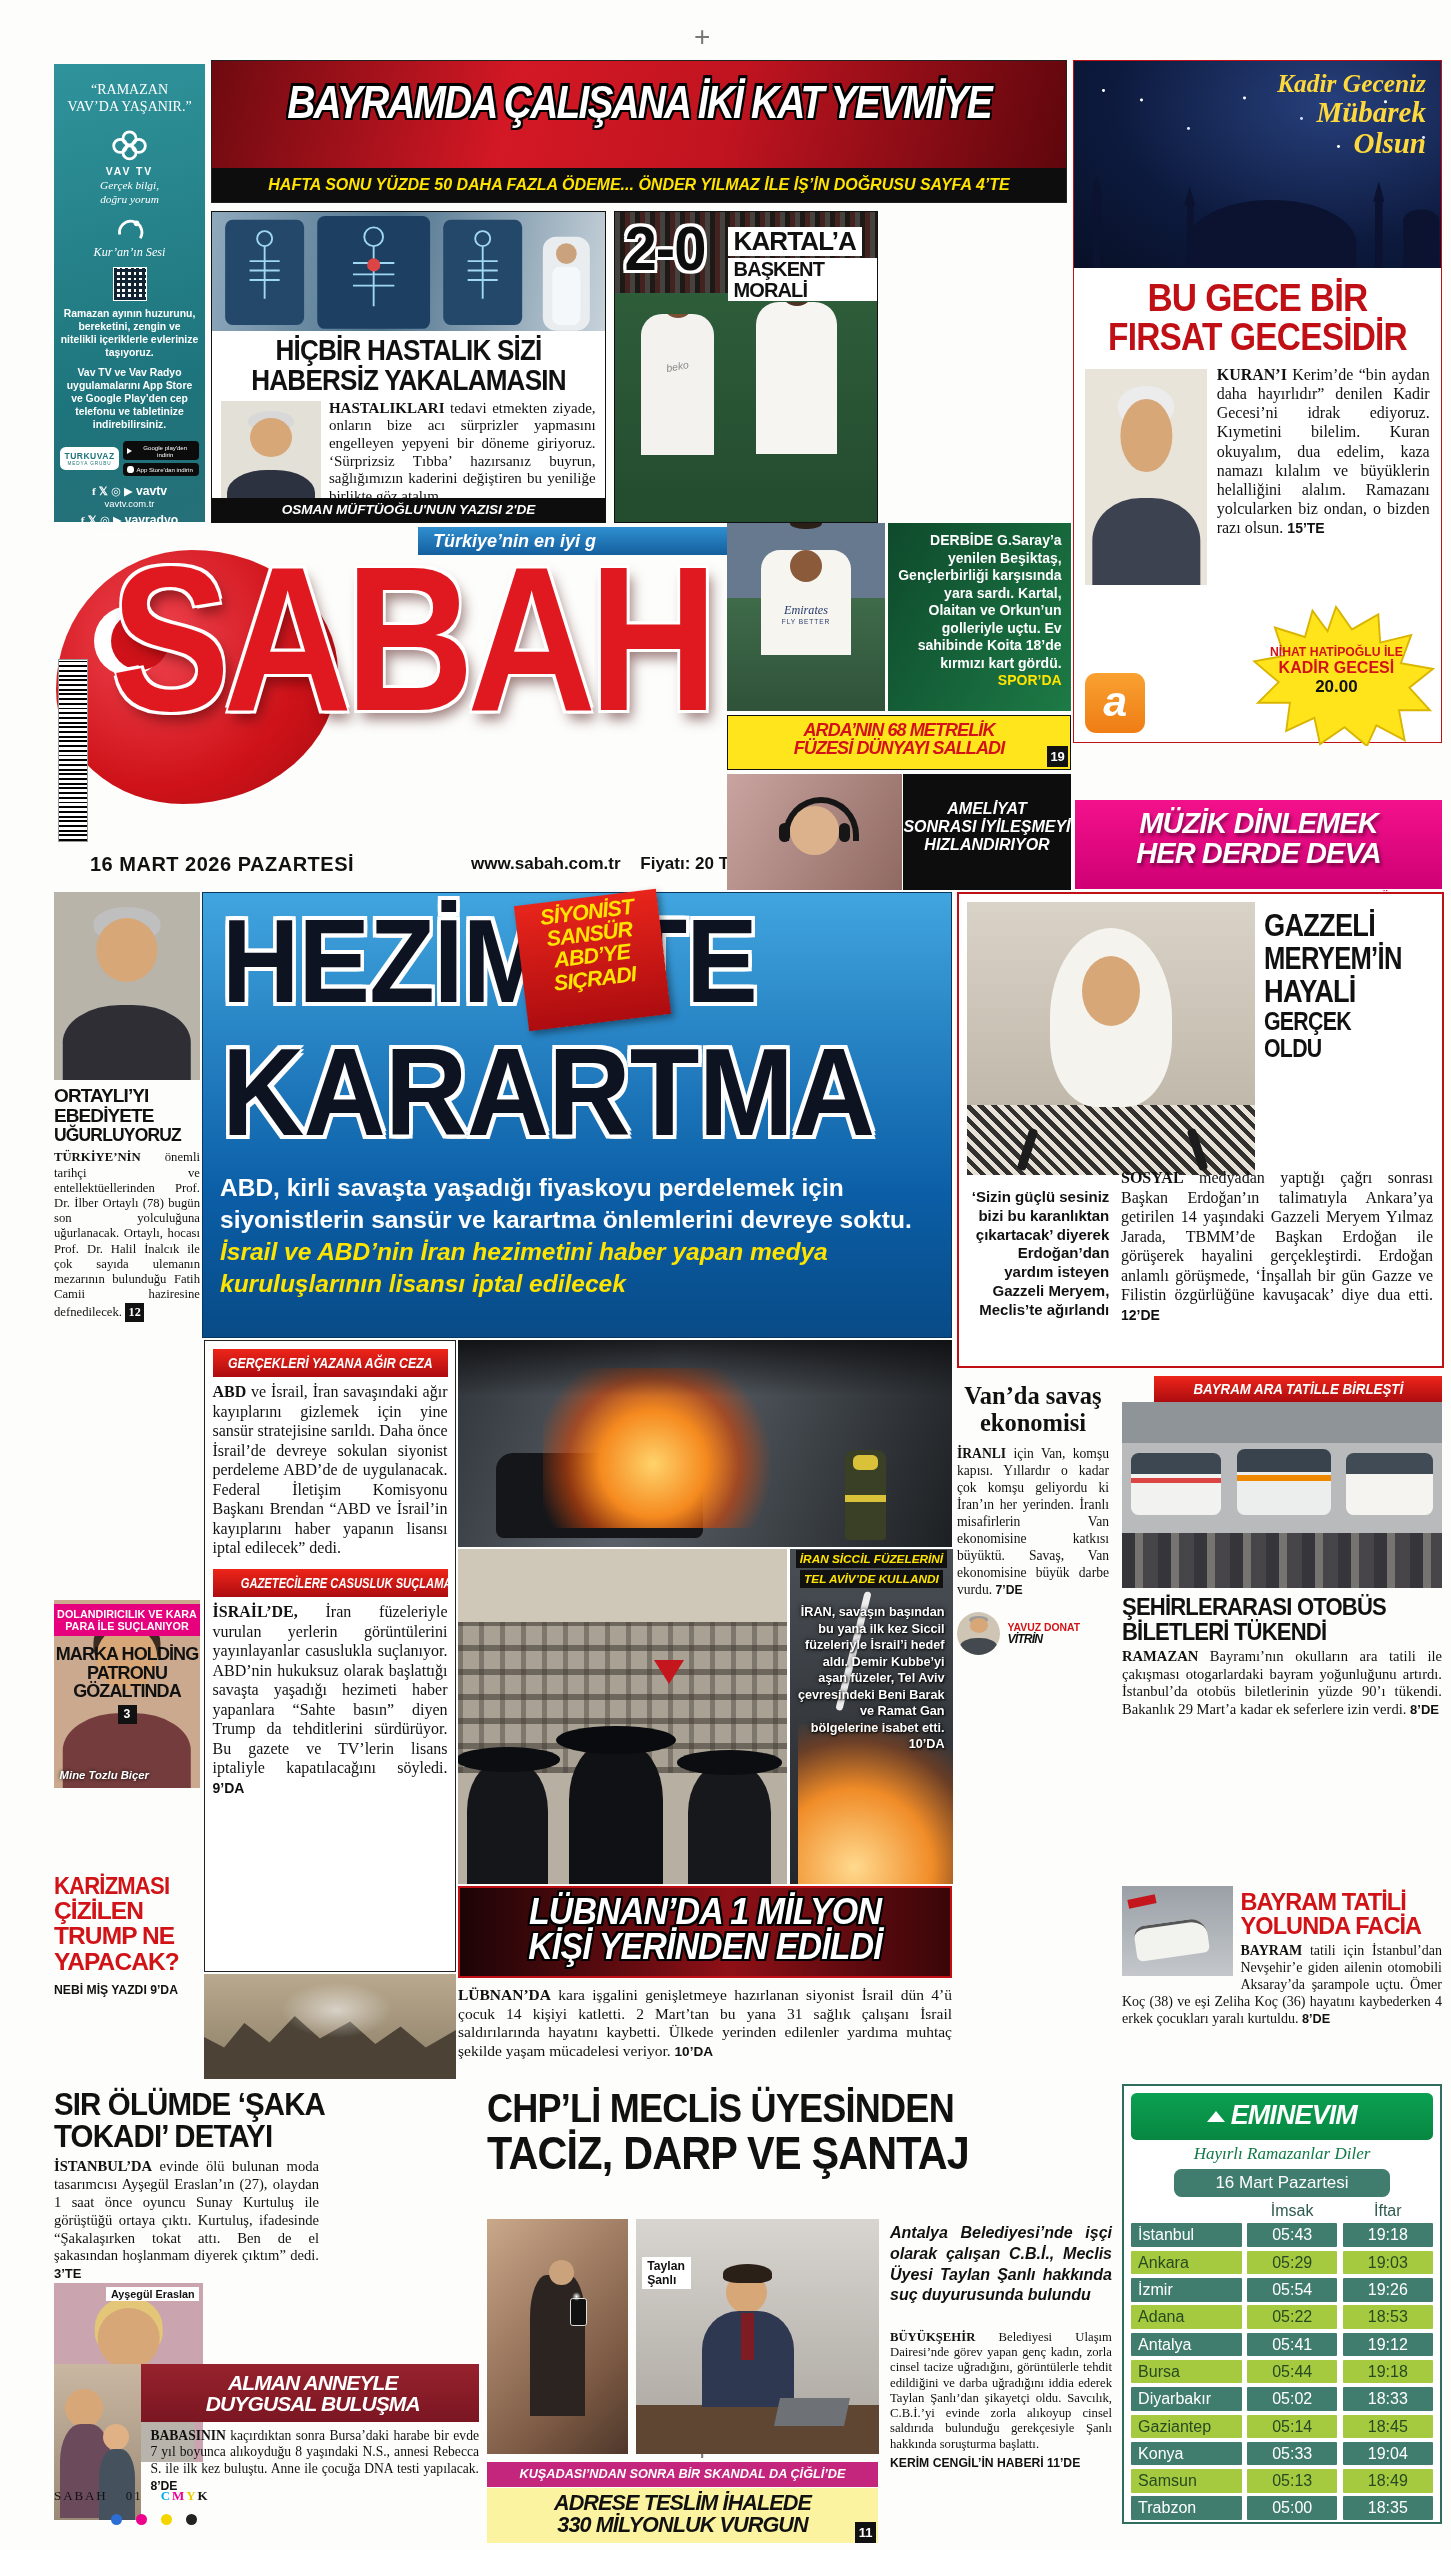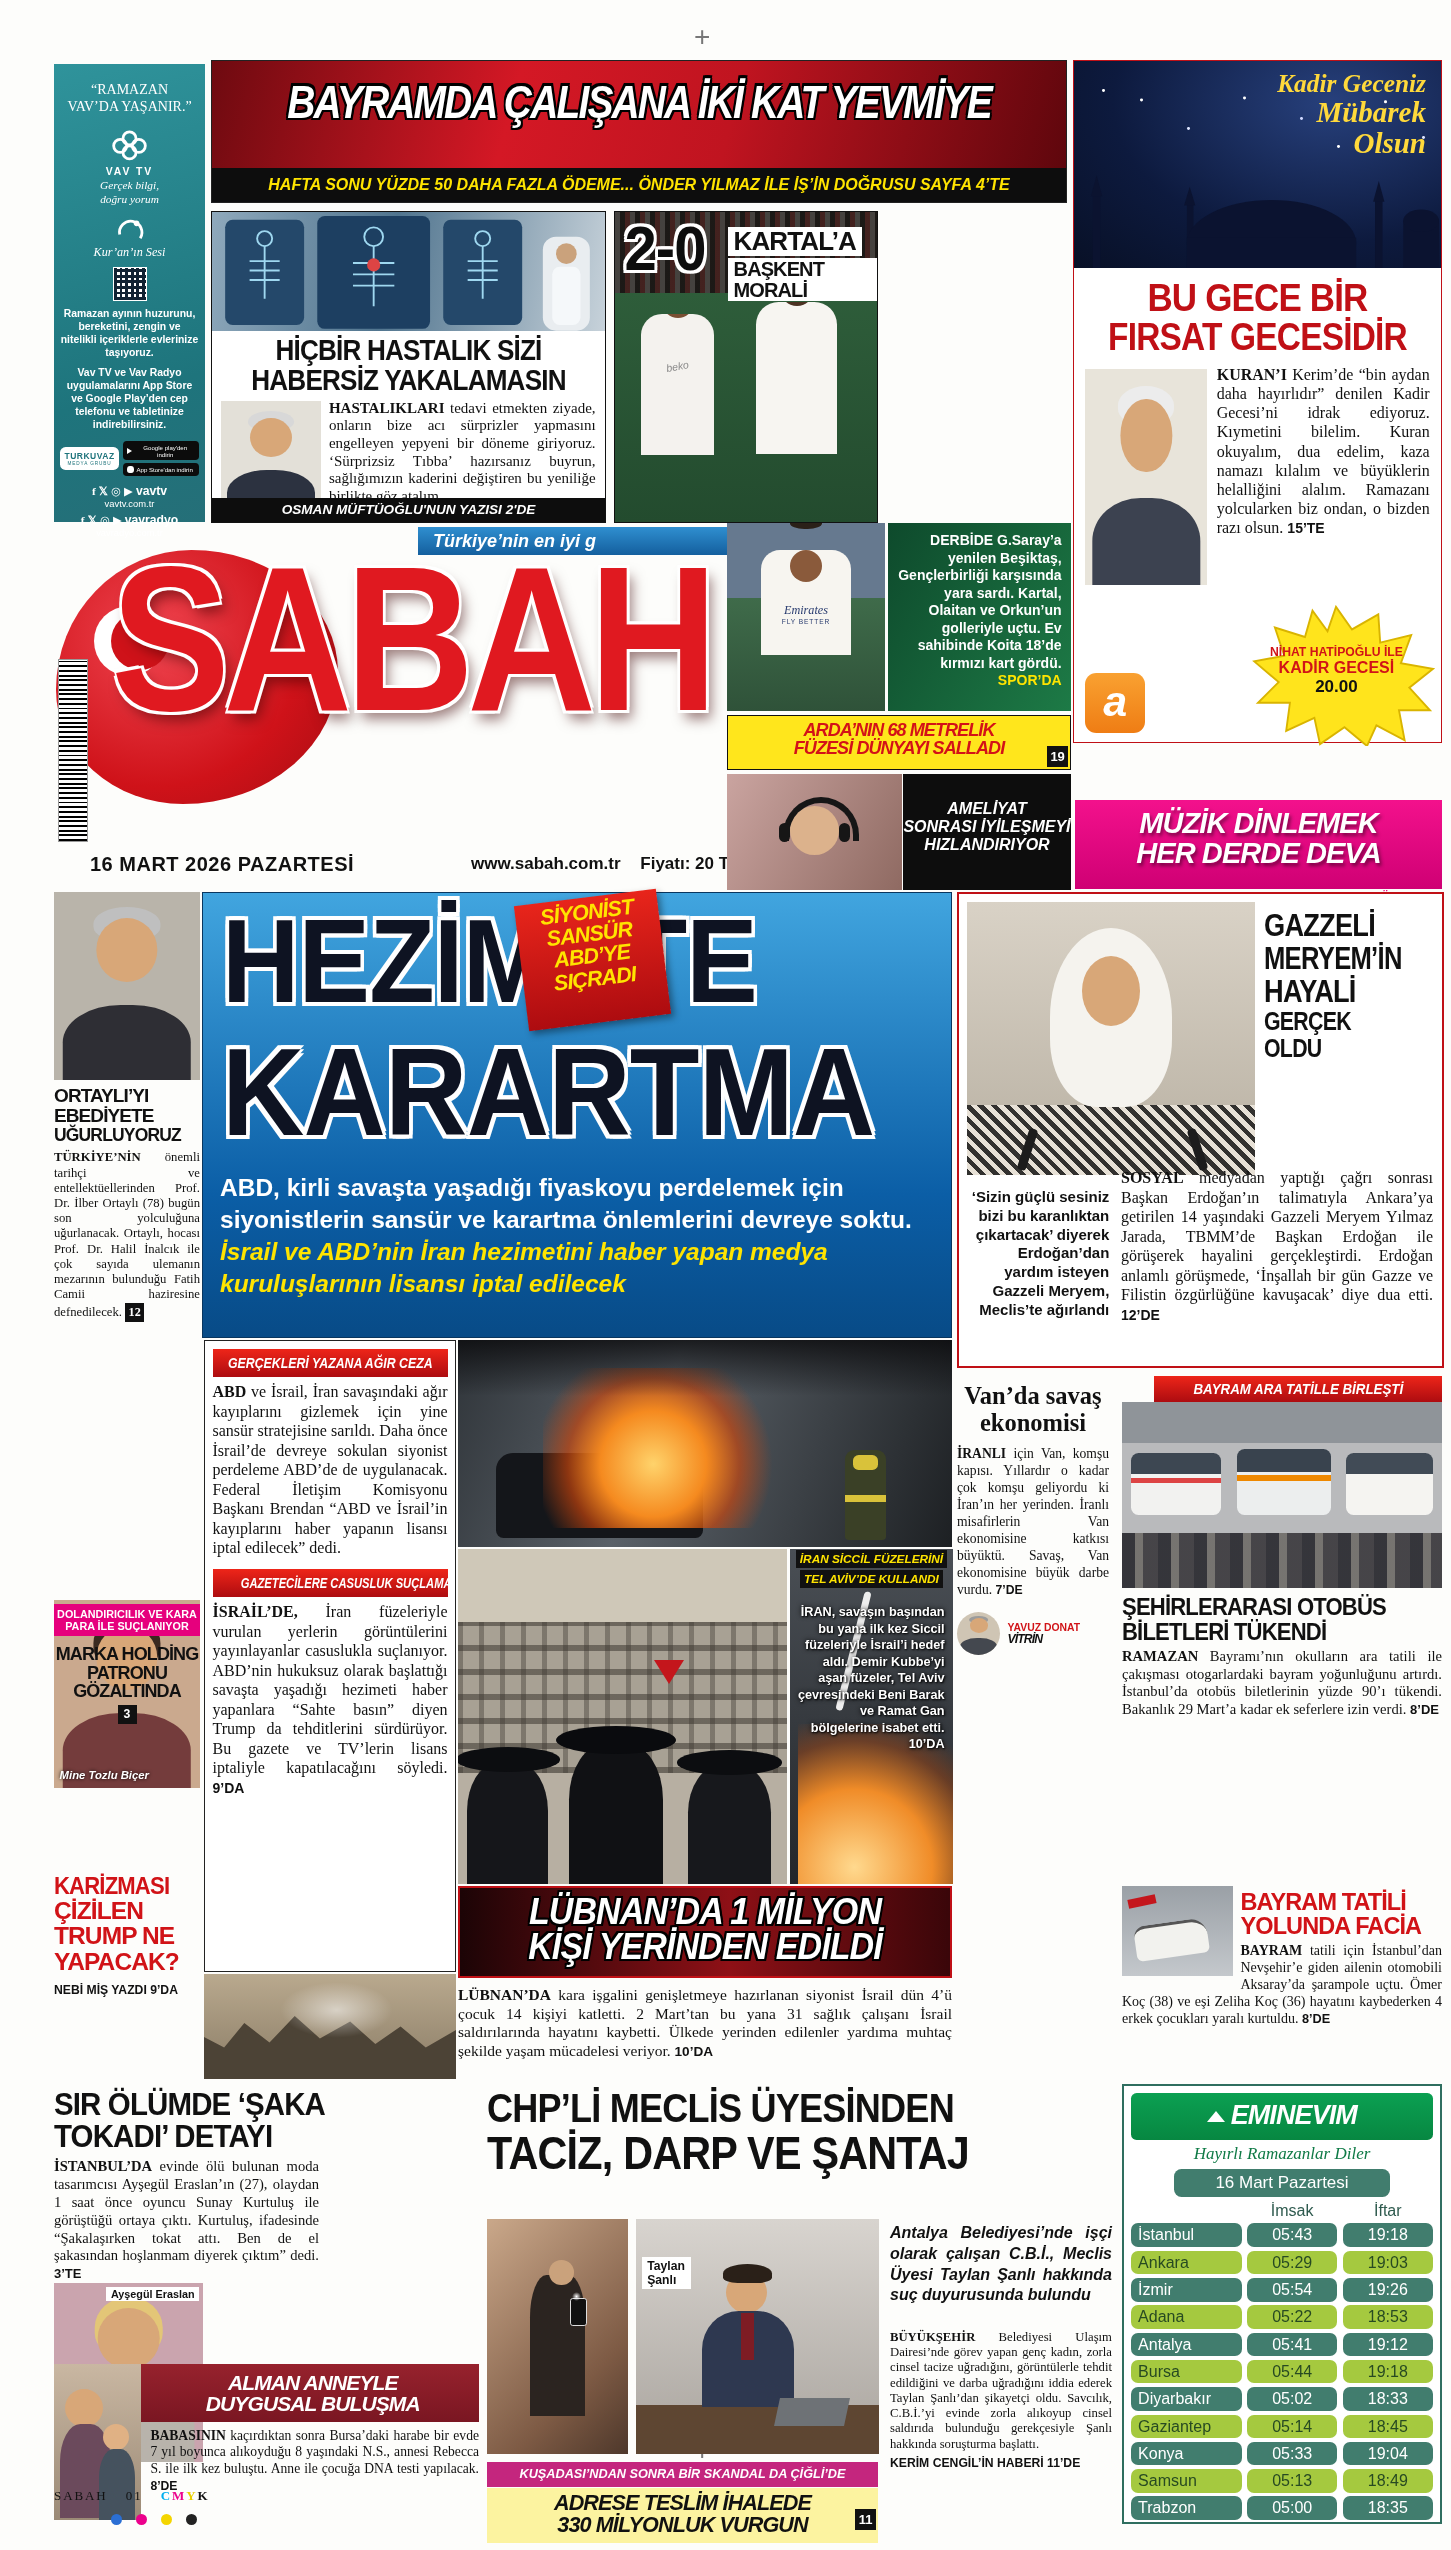--- a/index.html
+++ b/index.html
@@ -518,41 +518,41 @@
     <div class="abs serif just" style="left:403px;top:243px;width:222px;font-size:12.7px;line-height:1.2">
       <span class="lead">BÜYÜKŞEHİR</span><span> Belediyesi Ulaşım Dairesi’nde görev yapan genç kadın, zorla cinsel tacize uğradığını, görüntülerle tehdit edildiğini ve darba uğradığını iddia ederek Taylan Şanlı’dan şikayetçi oldu. Savcılık, C.B.İ.’yi evinde zorla alıkoyup cinsel saldırıda bulunduğu gerekçesiyle Şanlı hakkında soruşturma başlattı.</span>
       <div class="b" style="font-size:12.2px;margin-top:3.8px;font-family:'Liberation Sans',sans-serif">KERİM CENGİL’İN HABERİ 11’DE</div>
     </div>
     <div class="abs" style="left:0;top:375px;width:391px;height:24.5px;background:#c4267e">
       <div class="b i white ctr" style="font-size:12.7px;line-height:24.5px;white-space:nowrap">KUŞADASI’NDAN SONRA BİR SKANDAL DA ÇİĞLİ’DE</div>
     </div>
     <div class="abs" style="left:0;top:401px;width:391px;height:55px;background:#fcf3a0">
       <div class="hl i ctr" style="font-size:21.6px;margin-top:3.8px">ADRESE TESLİM İHALEDE</div>
       <div class="hl i ctr" style="font-size:21.6px">330 MİLYONLUK VURGUN</div>
-      <div class="abs sq" style="right:1.9px;bottom:13px;width:21px;height:21px;font-size:13px;line-height:21px">11</div>
+      <div class="abs sq" style="right:1.9px;bottom:0;width:21px;height:21px;font-size:13px;line-height:21px">11</div>
     </div>
   </div>
 
   <div class="abs" style="left:1122px;top:2084px;width:320px;height:440px;border:2.8px solid #2f6e5f;background:#fff;box-sizing:border-box;padding:6.6px">
     <div style="height:47px;background:linear-gradient(#0ba052,#078741);border-radius:5.6px;display:flex;align-items:center;justify-content:center;gap:5.6px">
       <span style="width:0;height:0;border-left:9.4px solid transparent;border-right:9.4px solid transparent;border-bottom:11.3px solid #fff"></span>
       <span class="hl i white" style="font-size:27px">EMINEVIM</span>
     </div>
     <div class="serif i ctr" style="font-size:17px;color:#0f7a46;margin:4.7px 0">Hayırlı Ramazanlar Diler</div>
     <div style="width:216px;height:28px;background:#417d6e;border-radius:7.5px;margin:0 auto">
       <div class="white ctr" style="font-size:17px;line-height:28px">16 Mart Pazartesi</div>
     </div>
     <div style="display:grid;grid-template-columns:111px 90px 90px;gap:5.6px;margin-top:4.7px">
       <div></div>
       <div class="ctr" style="font-size:16px;color:#2e5a4e">İmsak</div>
       <div class="ctr" style="font-size:16px;color:#2e5a4e">İftar</div>
     </div>
     <style>
       .ev-row{display:grid;grid-template-columns:111px 90px 90px;gap:5.6px;margin-top:3.8px}
-      .ev-pill{height:23.5px;line-height:23.5px;border-radius:7px;font-size:16px;padding-left:7.5px}
+      .ev-pill{height:23.5px;line-height:23.5px;border-radius:1px;font-size:16px;padding-left:7.5px}
       .ev-pill.t{text-align:center;padding-left:0}
       .ev-d{background:#417d6e;color:#fff}
       .ev-l{background:#a5c93f;color:#274a22}
     </style>
     <div class="ev-row">
         <div class="ev-pill ev-d">İstanbul</div>
         <div class="ev-pill ev-d t">05:43</div>
         <div class="ev-pill ev-d t">19:18</div>
       </div>
     <div class="ev-row">

